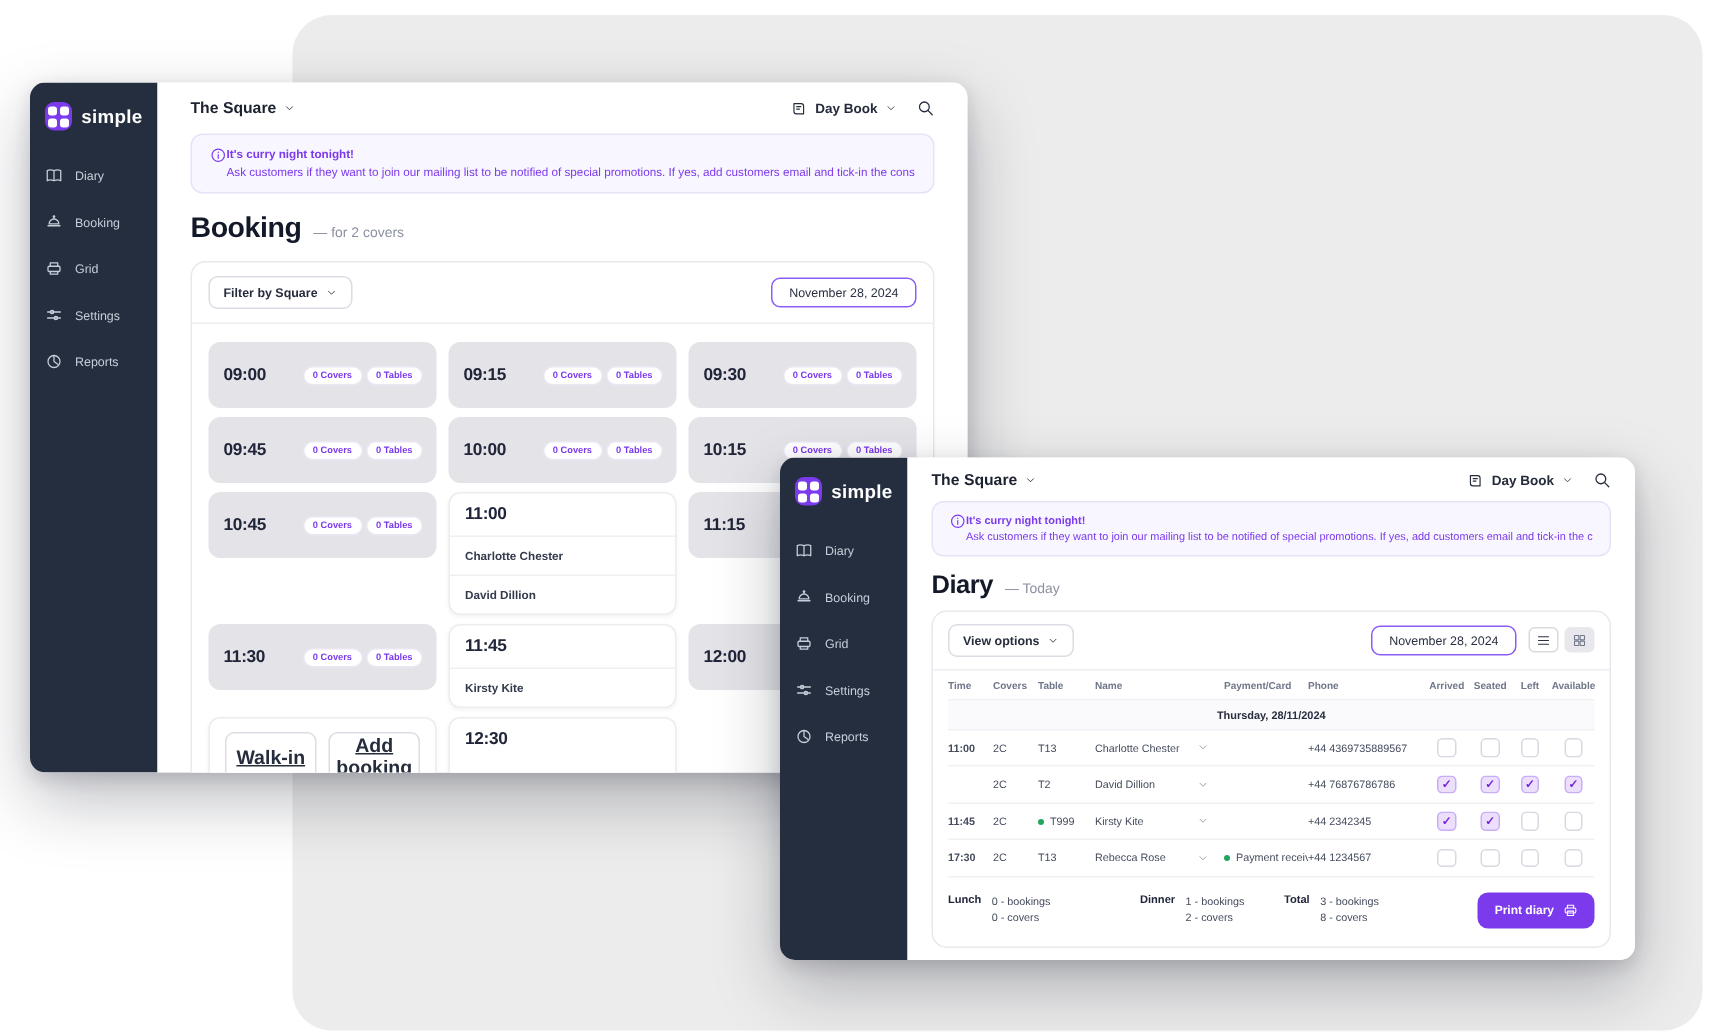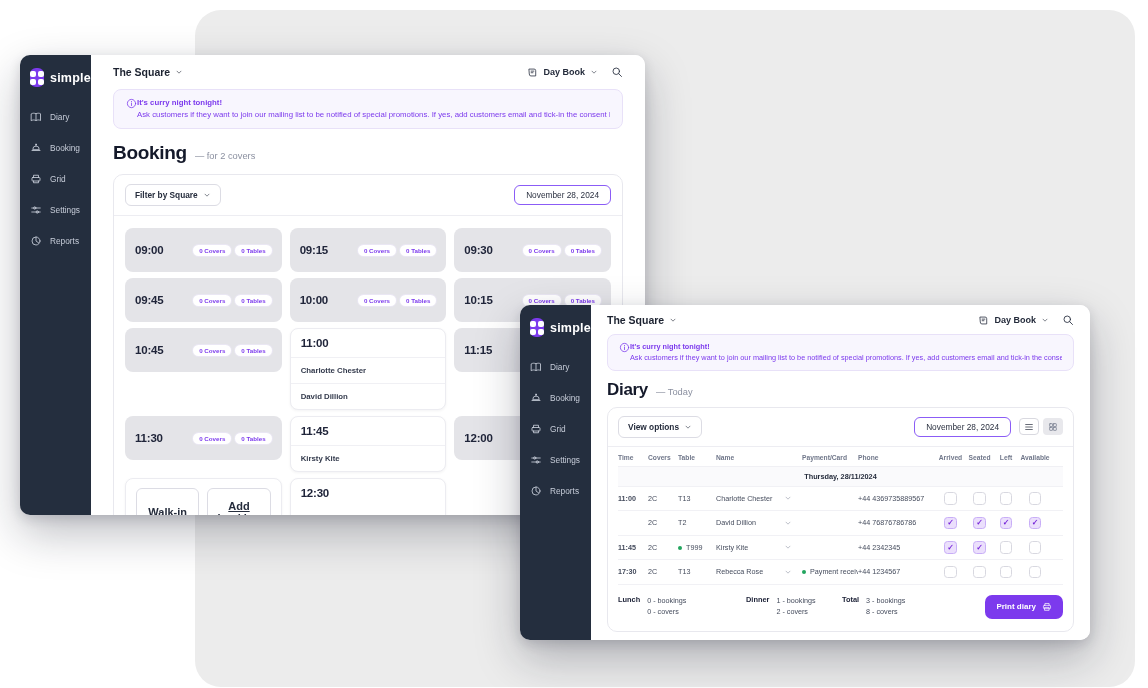--- a/index.html
+++ b/index.html
@@ -18,21 +18,21 @@
   
   .window {
     position:absolute; background:#fff; border-radius:10px; overflow:hidden;
     display:flex;
     box-shadow:0 18px 45px rgba(18,23,40,.28), 0 4px 12px rgba(18,23,40,.14);
   }
   .window.back  { left:20px;  top:55px;  width:625px; height:460px; z-index:1; }
   .window.front { left:520px; top:305px; width:570px; height:335px; z-index:2; }
 
   
-  .sidebar { width:71px; flex-shrink:0; background:#242e3e; padding:13px 10px; }
+  .sidebar { width:85px; flex-shrink:0; background:#242e3e; padding:13px 10px; }
   .logo-row { display:flex; align-items:center; gap:6px; margin-bottom:24px; }
   .logo-mark { width:19px; height:19px; background:#7c3aed; border-radius:6px;
     display:grid; grid-template-columns:6px 6px; gap:2px; place-content:center; }
   .logo-mark i { width:6px; height:6px; background:#fff; border-radius:2px; }
   .logo-text { color:#fff; font-weight:bold; font-size:12.5px; letter-spacing:.2px; }
   .nav-item { display:flex; align-items:center; gap:8px; color:#c7cdd9;
     font-size:8.3px; font-weight:500; margin-bottom:19px; cursor:pointer; }
   .nav-item svg { width:12px; height:12px; flex-shrink:0; }
 
   
@@ -70,21 +70,21 @@
   .slot { border-radius:8px; cursor:pointer; }
   .slot.gray { background:#e4e4e8; display:flex; align-items:center; justify-content:space-between; padding:16px 10px; }
   .slot.cardw { background:#fff; border:1px solid #ececf1; box-shadow:0 1px 3px rgba(20,25,40,.05); }
   .slot-head { display:flex; align-items:center; justify-content:space-between; padding:8px 10px; }
   .slot-time { font-size:11.5px; font-weight:800; color:#20253a; letter-spacing:-.2px; }
   .pills { display:flex; gap:4px; }
   .pill { background:#fff; border-radius:999px; padding:2px 6px; font-size:6.2px;
     font-weight:600; color:#7c3aed; box-shadow:0 0 0 1px #eae7f3; white-space:nowrap; }
   .slot-name { border-top:1px solid #f0f0f4; padding:8px 10px; font-size:7.8px; font-weight:bold; color:#333a4c; }
   .slot-actions { display:flex; gap:8px; padding:9px 10px 11px; }
-  .slot-actions .btn-outline { flex:1; justify-content:center; padding:11px 0; font-size:11px;text-decoration:underline; }
+  .slot-actions .btn-outline { flex:1; justify-content:center; padding:0 0; font-size:13px;text-decoration:underline; }
 
   
   .front .topbar { padding:9px 16px 3px; }
   .front .banner { margin:5px 16px 0; padding:6px 11px; }
   .front .banner-text { font-size:7.3px; }
   .front .page-title-row { padding:9px 16px 0; }
   .front .page-title { font-size:17px; }
   .front .panel { margin:7px 16px 0; }
   .front .panel-head { padding:8px 10px; }
 

